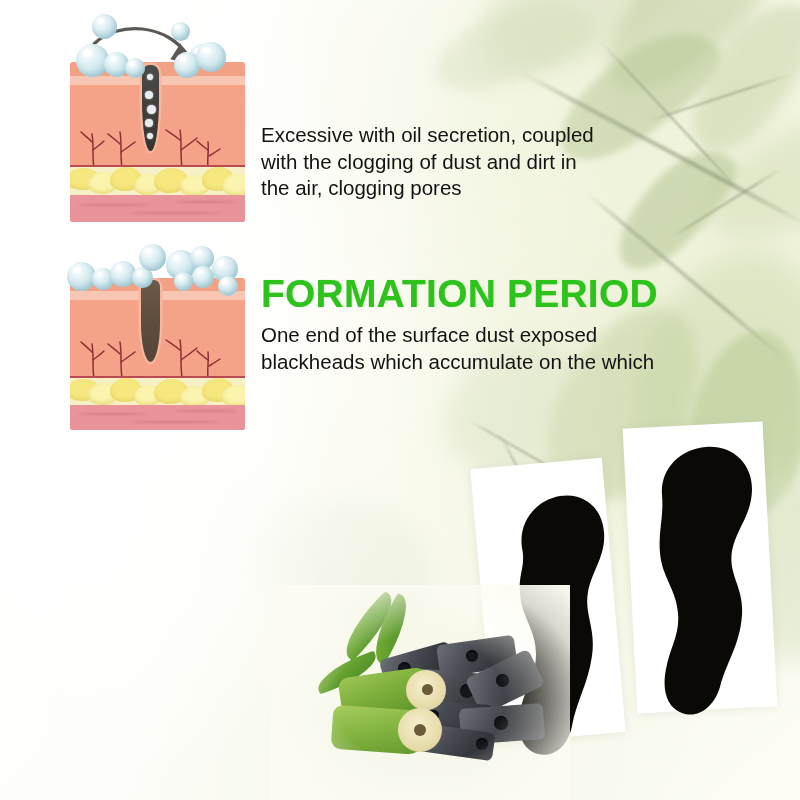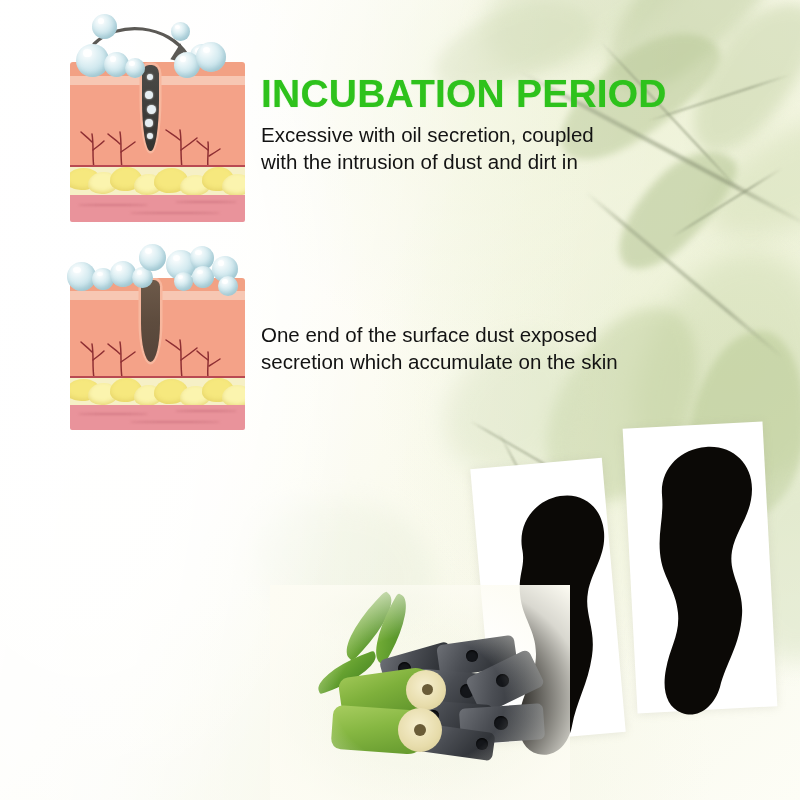--- a/index.html
+++ b/index.html
@@ -269,25 +269,25 @@
       </div>
     </div>
 
     <div class="bubble" style="left:6px;   top:44px; width:33px; height:33px;"></div>
     <div class="bubble" style="left:34px;  top:52px; width:25px; height:25px;"></div>
     <div class="bubble" style="left:55px;  top:58px; width:20px; height:20px;"></div>
     <div class="bubble" style="left:104px; top:52px; width:26px; height:26px;"></div>
     <div class="bubble" style="left:126px; top:42px; width:30px; height:30px;"></div>
   </div>
 
-  <h2 class="head" style="left:261px; top:72px; margin:0; font-size:39px;">INCUBATION PERIOD</h2>
 
   <div class="body-copy" style="left:261px; top:122px; width:395px; font-size:20.5px;">
     <div>Excessive with oil secretion, coupled</div>
-    <div>with the intrusion of dust and dirt in</div>
+    <div>with the clogging of dust and dirt in</div>
+    <div>the air, clogging pores</div>
   </div>
 
   <div class="skin" style="left:70px; top:236px; width:175px; height:195px;">
 
     <div class="skin-block" style="top:42px; width:175px; height:152px;">
       <div class="layer epidermis-top" style="top:0;   height:13px;"></div>
       <div class="layer epidermis-pale" style="top:13px; height:9px;"></div>
       <div class="layer dermis" style="top:22px; height:78px;"></div>
 
       <svg class="capillary" style="left:0; top:58px;" width="175" height="46" viewBox="0 0 175 46">
@@ -333,24 +333,25 @@
     <div class="bubble" style="left:62px; top:31px; width:21px; height:21px;"></div>
     <div class="bubble" style="left:69px; top:8px;  width:27px; height:27px;"></div>
     <div class="bubble" style="left:96px; top:14px; width:30px; height:30px;"></div>
     <div class="bubble" style="left:120px; top:10px; width:24px; height:24px;"></div>
     <div class="bubble" style="left:122px; top:30px; width:22px; height:22px;"></div>
     <div class="bubble" style="left:142px; top:20px; width:26px; height:26px;"></div>
     <div class="bubble" style="left:148px; top:40px; width:20px; height:20px;"></div>
     <div class="bubble" style="left:104px; top:36px; width:19px; height:19px;"></div>
   </div>
 
+  <h2 class="head" style="left:261px; top:272px; margin:0; font-size:39px;">FORMATION PERIOD</h2>
 
   <div class="body-copy" style="left:261px; top:322px; width:430px; font-size:20.5px;">
     <div>One end of the surface dust exposed</div>
-    <div>secretion which accumulate on the skin</div>
+    <div>blackheads which accumulate on the which</div>
   </div>
 
   <div style="position:absolute; left:300px; top:415px; width:500px; height:385px;">
 
     <div class="photo-white" style="left:182px; top:48px; width:132px; height:275px; transform:rotate(-5deg);"></div>
     <div class="photo-white" style="left:330px; top:10px; width:140px; height:285px; transform:rotate(-3deg);"></div>
 
     <svg style="position:absolute; left:188px; top:55px;" width="150" height="290" viewBox="0 0 150 290">
       <path d="M34,78 C30,52 48,30 72,26 C96,22 114,38 116,62 C118,86 104,100 100,122
                C96,144 108,158 104,186 C100,214 88,232 84,256 C80,276 66,288 50,284

